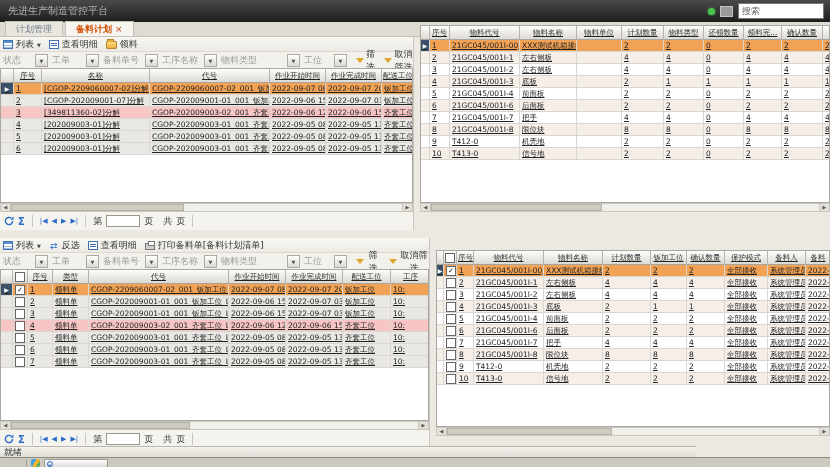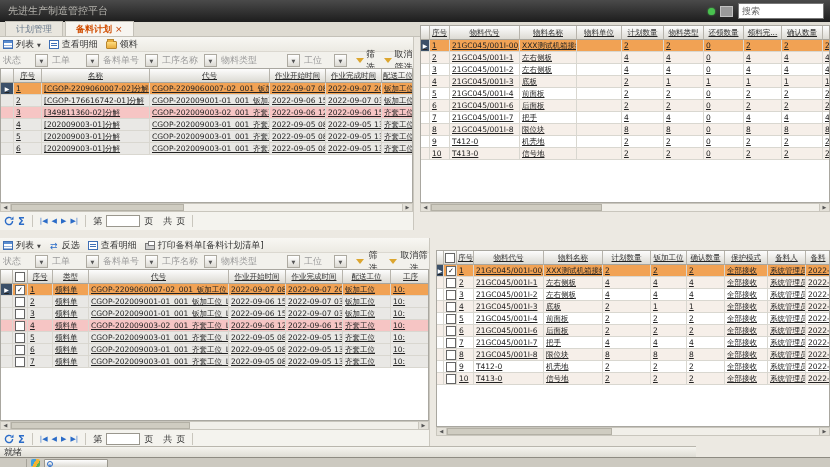--- a/index.html
+++ b/index.html
@@ -196,21 +196,21 @@
             <div class="gc" style="width: 28px;">1</div>
             <div class="gc" style="width: 108px; text-align: center;">[CGOP-2209060007-02]分解</div>
             <div class="gc" style="width: 120px;">CGOP-2209060007-02_001_钣加工位</div>
             <div class="gc" style="width: 56px;">2022-09-07 08:00</div>
             <div class="gc" style="width: 56px;">2022-09-07 20:00</div>
             <div class="gc" style="width: 33px;">钣加工位</div>
           </div>
           <div class="grow plain">
             <div class="gc mk" style="width: 13px;"></div>
             <div class="gc" style="width: 28px;">2</div>
-            <div class="gc" style="width: 108px;">[CGOP-176616742-01]分解</div>
+            <div class="gc" style="width: 108px;">[CGOP-202009001-07]分解</div>
             <div class="gc" style="width: 120px;">CGOP-202009001-01_001_钣加工位</div>
             <div class="gc" style="width: 56px;">2022-09-06 15:00</div>
             <div class="gc" style="width: 56px;">2022-09-07 03:00</div>
             <div class="gc" style="width: 33px;">钣加工位</div>
           </div>
           <div class="grow pink">
             <div class="gc mk" style="width: 13px;"></div>
             <div class="gc" style="width: 28px;">3</div>
             <div class="gc" style="width: 108px;">[349811360-02]分解</div>
             <div class="gc" style="width: 120px;">CGOP-202009003-02_001_齐套工位</div>

